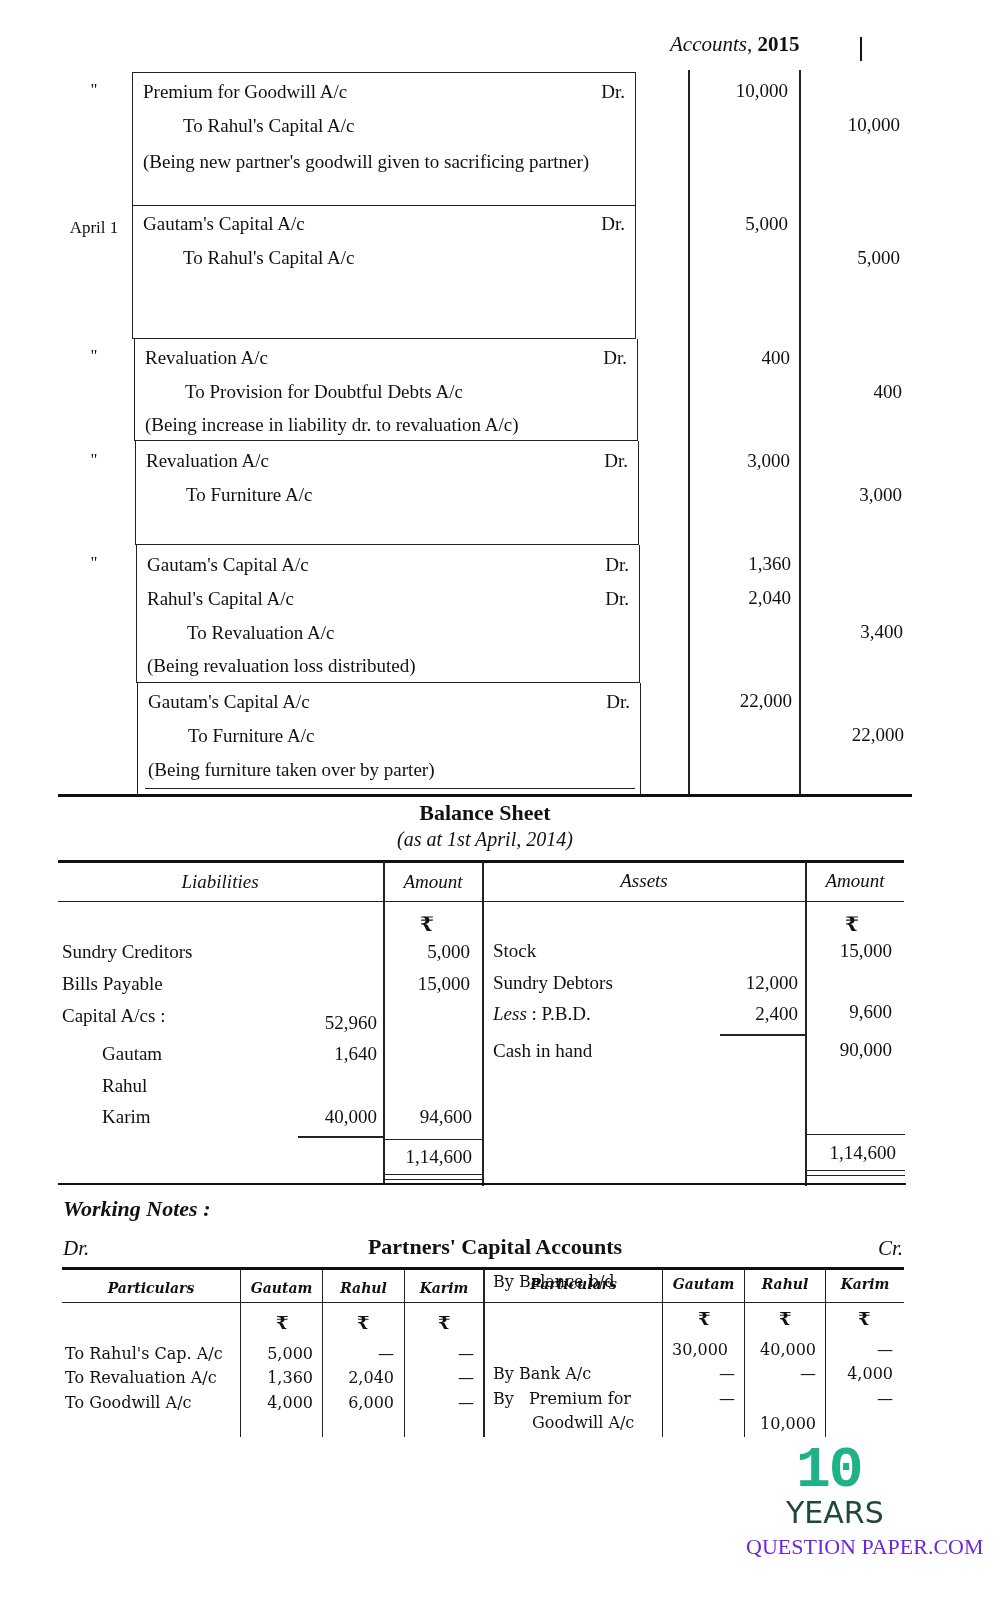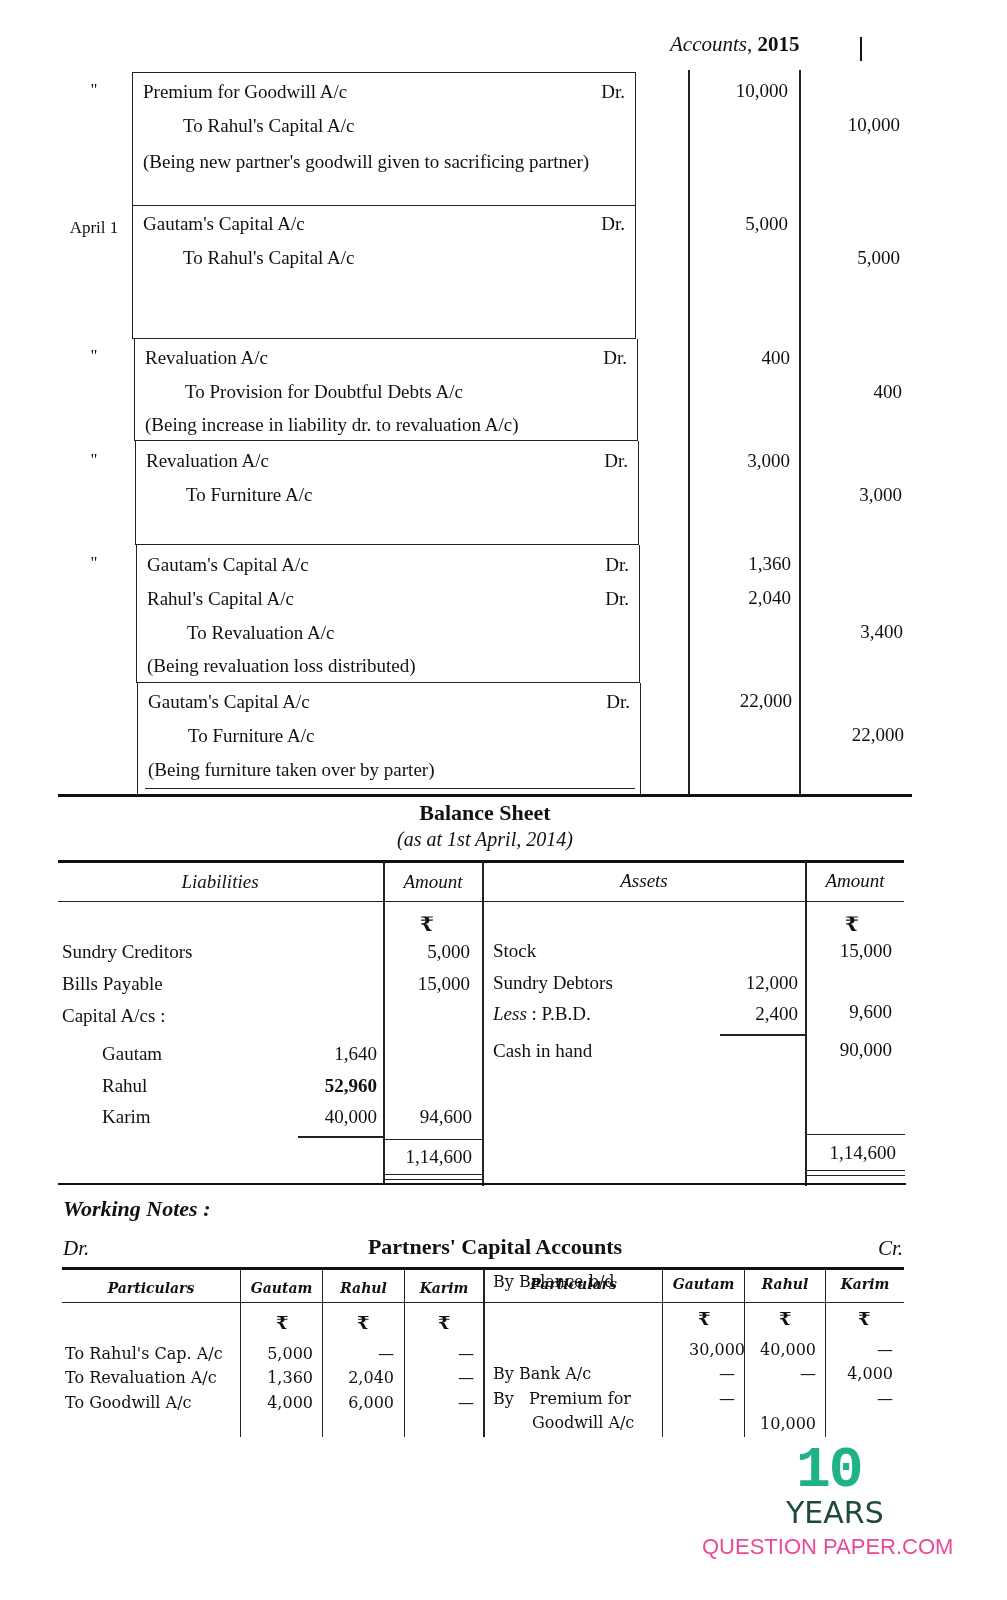--- a/index.html
+++ b/index.html
@@ -33,22 +33,22 @@
   .pca-title { left: 0; width: 990px; text-align: center; font-size: 22px; font-weight: bold; top: 1234px; }
   .drcr { font-size: 21px; font-style: italic; top: 1236px; }
 
   .pc-th { font-style: italic; font-size: 14px; text-align: center; font-family: "DejaVu Serif", serif; font-weight: bold; }
   .pc-cell { font-size: 16px; font-family: "DejaVu Serif", serif; white-space: nowrap; }
 
   .logo-10 { left: 796px; top: 1442px; font-family: Liberation Mono, monospace; font-weight: bold;
              font-size: 58px; line-height: 58px; color: #1fb187; letter-spacing: -2px; }
   .logo-years { left: 786px; top: 1497px; font-family: "DejaVu Sans", sans-serif; font-size: 30px;
              line-height: 32px; color: #1d4a3b; }
-  .logo-qp { left: 702px; top: 1534px; font-family: Liberation Sans, sans-serif; font-size: 22px;
-             line-height: 26px; color: #ec4899; }
+  .logo-qp { left: 746px; top: 1534px; font-family: Liberation Serif, serif; font-size: 22px;
+             line-height: 26px; color: #6d28d9; }
 </style>
 </head>
 <body>
 
 <div class="abs header-title"><i>Accounts</i>, <b>2015</b></div>
 <div class="abs header-bar"></div>
 
 <div class="vline" style="left:688px; top:70px; height:724px;"></div>
 <div class="vline" style="left:799px; top:70px; height:724px;"></div>
 
@@ -134,21 +134,21 @@
 
 <div class="abs cell" style="left:62px; top:941px;">Sundry Creditors</div>
 <div class="abs cell r" style="left:380px; width:90px; top:941px;">5,000</div>
 <div class="abs cell" style="left:62px; top:973px;">Bills Payable</div>
 <div class="abs cell r" style="left:380px; width:90px; top:973px;">15,000</div>
 <div class="abs cell" style="left:62px; top:1005px;">Capital A/cs :</div>
 
 <div class="abs cell" style="left:102px; top:1043px;">Gautam</div>
 <div class="abs cell r" style="left:287px; width:90px; top:1043px;">1,640</div>
 <div class="abs cell" style="left:102px; top:1075px;">Rahul</div>
-<div class="abs cell r" style="left:287px; width:90px; top:1075px;font-weight:bold;">52,960</div>
+<div class="abs cell r" style="left:287px; width:90px; top:1012px;">52,960</div>
 <div class="abs cell" style="left:102px; top:1106px;">Karim</div>
 <div class="abs cell r" style="left:287px; width:90px; top:1106px;">40,000</div>
 <div class="abs cell r" style="left:380px; width:92px; top:1106px;">94,600</div>
 <div class="hr-thin" style="left:298px; top:1136px; width:86px; height:1.5px;"></div>
 <div class="hr-thin" style="left:384px; top:1139px; width:98px;"></div>
 <div class="abs cell r" style="left:380px; width:92px; top:1146px;">1,14,600</div>
 <div class="hr-thin" style="left:384px; top:1174px; width:98px;"></div>
 <div class="hr-thin" style="left:384px; top:1179px; width:98px;"></div>
 
 <div class="abs cell" style="left:493px; top:940px;">Stock</div>
@@ -209,21 +209,21 @@
 <div class="abs pc-cell r" style="left:240px; width:73px; top:1368px;">1,360</div>
 <div class="abs pc-cell r" style="left:322px; width:72px; top:1368px;">2,040</div>
 <div class="abs pc-cell r" style="left:404px; width:70px; top:1368px;">—</div>
 
 <div class="abs pc-cell" style="left:65px; top:1393px;">To Goodwill A/c</div>
 <div class="abs pc-cell r" style="left:240px; width:73px; top:1393px;">4,000</div>
 <div class="abs pc-cell r" style="left:322px; width:72px; top:1393px;">6,000</div>
 <div class="abs pc-cell r" style="left:404px; width:70px; top:1393px;">—</div>
 
 <div class="abs pc-cell" style="left:493px; top:1272px;">By Balance b/d</div>
-<div class="abs pc-cell r" style="left:672px; width:73px; top:1340px;text-align:right;">30,000</div>
+<div class="abs pc-cell r" style="left:655px; width:73px; top:1340px;text-align:right;">30,000</div>
 <div class="abs pc-cell r" style="left:744px; width:72px; top:1340px;">40,000</div>
 <div class="abs pc-cell r" style="left:825px; width:68px; top:1340px;">—</div>
 
 <div class="abs pc-cell" style="left:493px; top:1364px;">By Bank A/c</div>
 <div class="abs pc-cell r" style="left:662px; width:73px; top:1364px;">—</div>
 <div class="abs pc-cell r" style="left:744px; width:72px; top:1364px;">—</div>
 <div class="abs pc-cell r" style="left:825px; width:68px; top:1364px;">4,000</div>
 
 <div class="abs pc-cell" style="left:493px; top:1389px; white-space:pre;">By   Premium for</div>
 <div class="abs pc-cell r" style="left:662px; width:73px; top:1389px;">—</div>

